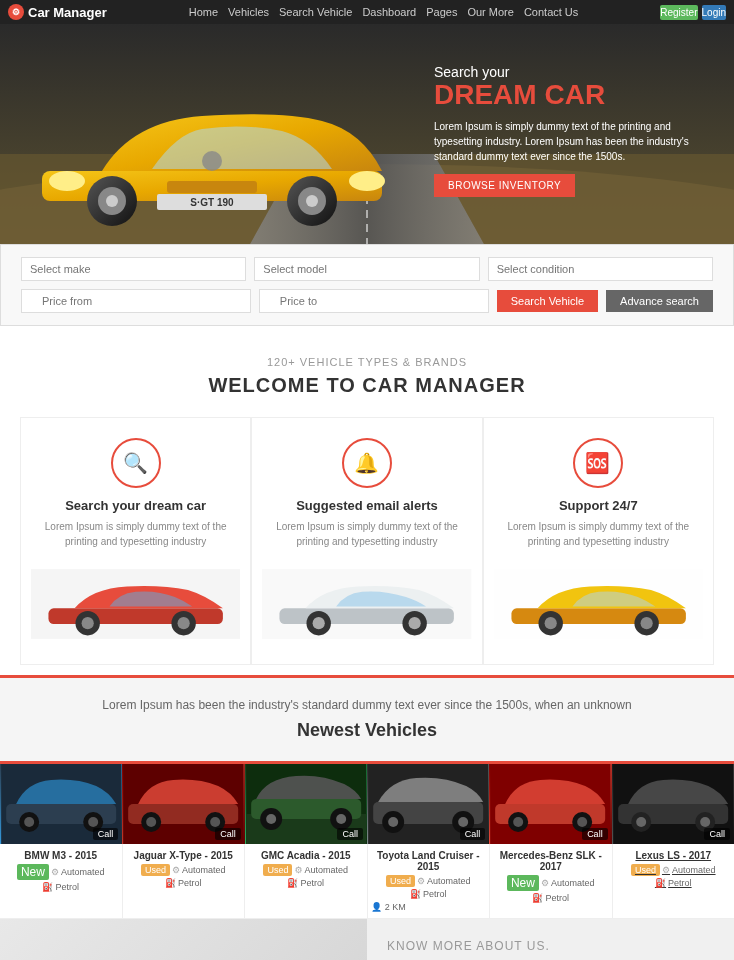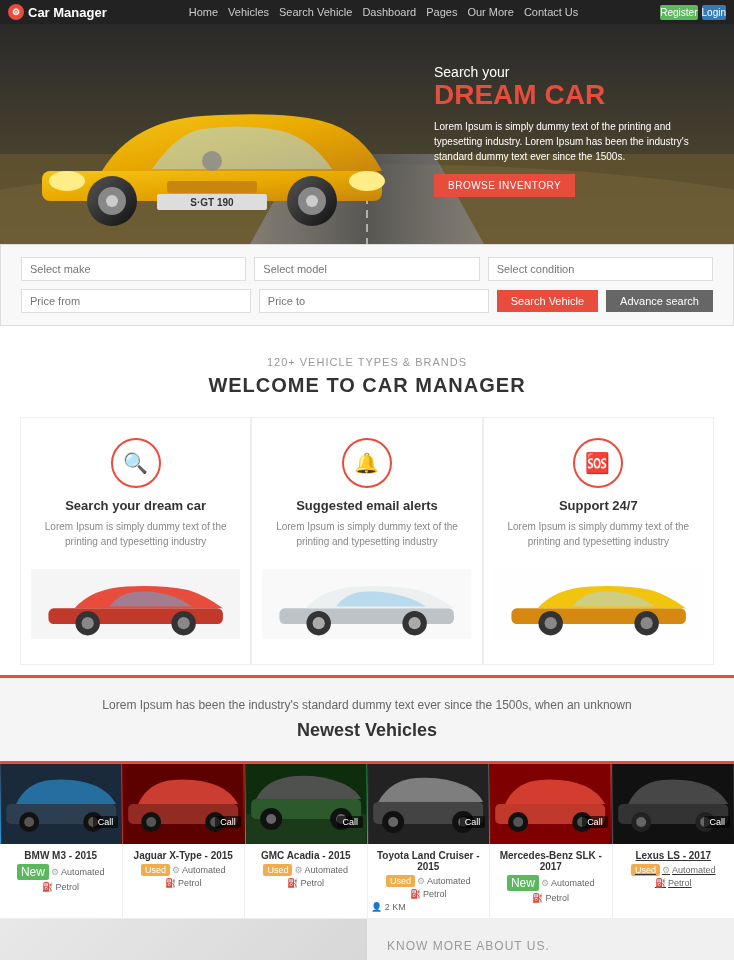--- a/index.html
+++ b/index.html
@@ -122,21 +122,21 @@
       background: #fff;
       color: #999;
     }
     .search-row-2 {
       display: flex;
       gap: 8px;
       align-items: center;
     }
     .search-row-2 input {
       flex: 1;
-      padding: 5px 8px;
+      padding: 5px 20px;
       border: 1px solid #ddd;
       font-size: 11px;
     }
     .btn-search {
       background: #e74c3c;
       color: #fff;
       border: none;
       padding: 5px 14px;
       font-size: 11px;
       cursor: pointer;
@@ -248,21 +248,21 @@
       height: 100%;
     }
     .v1 { background: linear-gradient(135deg, #2c3e50 0%, #3498db 40%, #1a252f 100%); }
     .v2 { background: linear-gradient(135deg, #7f0000 0%, #c0392b 40%, #5d0000 100%); }
     .v3 { background: linear-gradient(135deg, #1a3a1a 0%, #27ae60 40%, #0d2d0d 100%); }
     .v4 { background: linear-gradient(135deg, #2c2c2c 0%, #7f8c8d 40%, #1a1a1a 100%); }
     .v5 { background: linear-gradient(135deg, #7f0000 0%, #e74c3c 40%, #5d0000 100%); }
     .v6 { background: linear-gradient(135deg, #1a1a1a 0%, #555 40%, #111 100%); }
     .call-badge {
       position: absolute;
-      bottom: 16px;
+      bottom: 4px;
       right: 4px;
       background: rgba(0,0,0,0.6);
       color: #fff;
       font-size: 9px;
       padding: 1px 5px;
       border-radius: 2px;
     }
 
     
     .vehicles-list {

